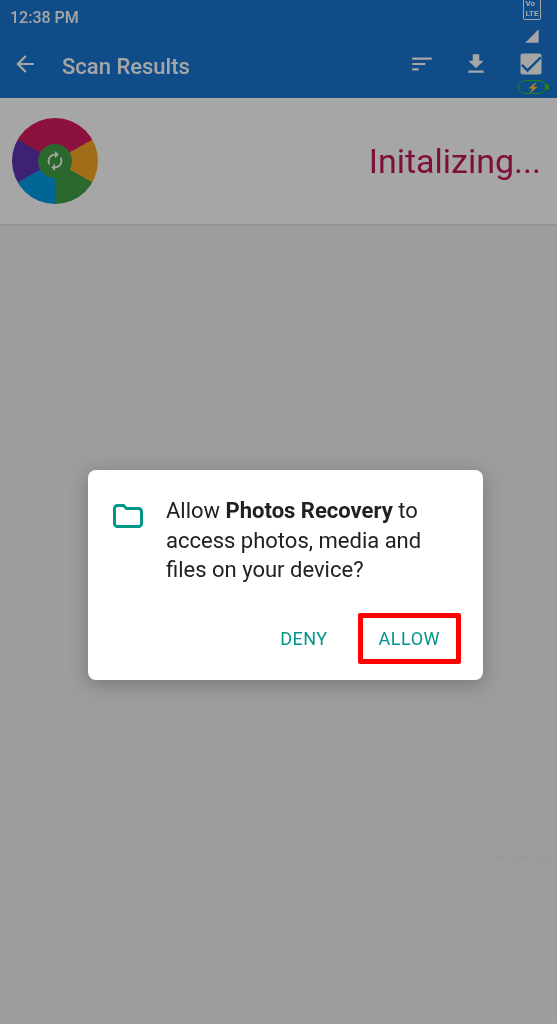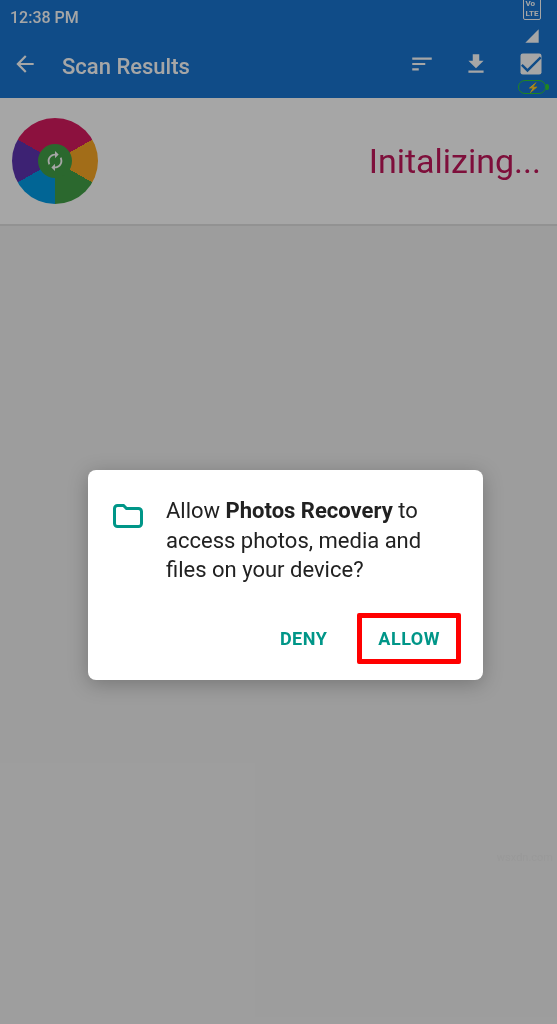--- a/index.html
+++ b/index.html
@@ -98,21 +98,21 @@
     .dialog-text .strong { font-weight: 700; }
     .dialog-actions {
       display: flex;
       justify-content: flex-end;
       gap: 16px;
       margin-top: 28px;
       align-items: center;
     }
     .dialog-btn {
       font-size: 18px;
-      font-weight: 700;
+      font-weight: 400;
       color: #009688;
       padding: 10px 14px;
       letter-spacing: 0.5px;
       background: transparent;
       border: none;
       cursor: pointer;
     }
     .allow-highlight {
       border: 5px solid #ff0000;
       border-radius: 2px;

